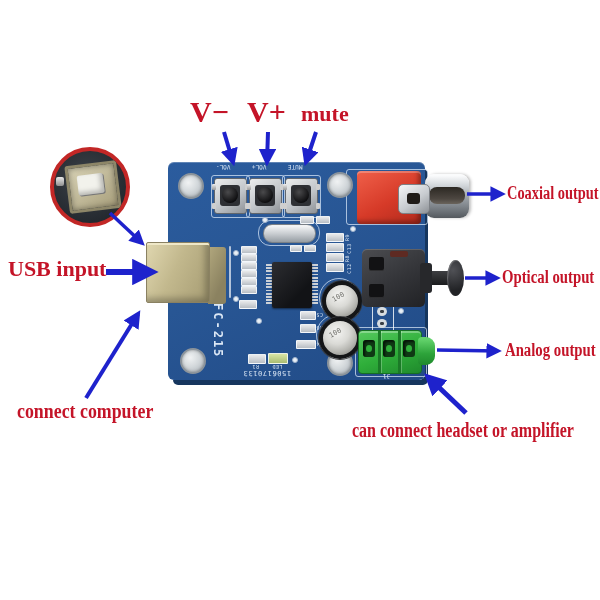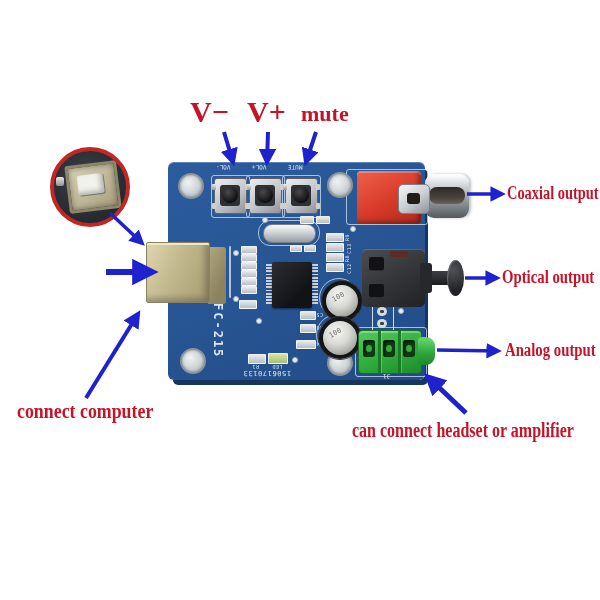--- a/index.html
+++ b/index.html
@@ -275,19 +275,20 @@
     <line x1="86" y1="398" x2="138" y2="314" stroke-width="4" marker-end="url(#ah)"></line>
     <line x1="467" y1="194" x2="502" y2="194" stroke-width="3.5" marker-end="url(#ah)"></line>
     <line x1="465" y1="278" x2="497" y2="278" stroke-width="3.5" marker-end="url(#ah)"></line>
     <line x1="437" y1="350" x2="498" y2="351" stroke-width="3.5" marker-end="url(#ah)"></line>
     <line x1="466" y1="413" x2="428" y2="377" stroke-width="5" marker-end="url(#ah)"></line>
   </svg>
 
   <div class="lbl lbl-vminus">V−</div>
   <div class="lbl lbl-vplus">V+</div>
   <div class="lbl lbl-mute">mute</div>
+  <div class="lbl lbl-usb">USB input</div>
   <div class="lbl lbl-connect">connect computer</div>
   <div class="lbl lbl-coax">Coaxial output</div>
   <div class="lbl lbl-opt">Optical output</div>
   <div class="lbl lbl-ana">Analog output</div>
   <div class="lbl lbl-headset">can connect headset or amplifier</div>
 
 </div>
 
 </body></html>

